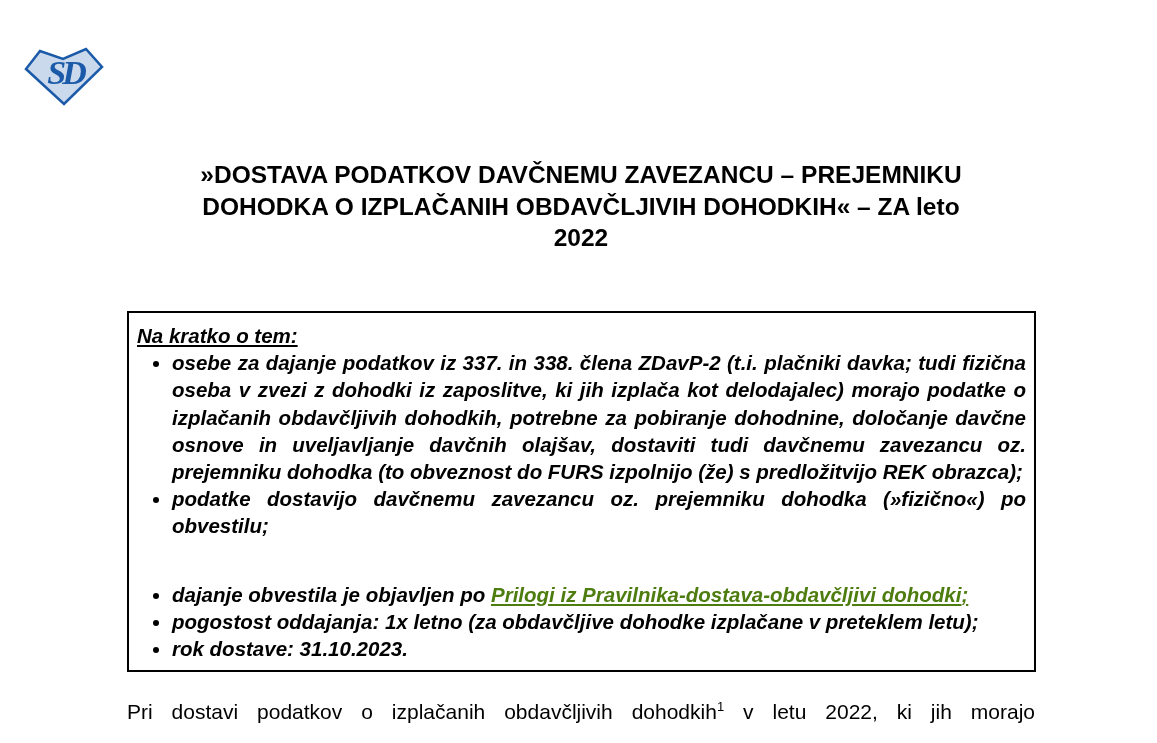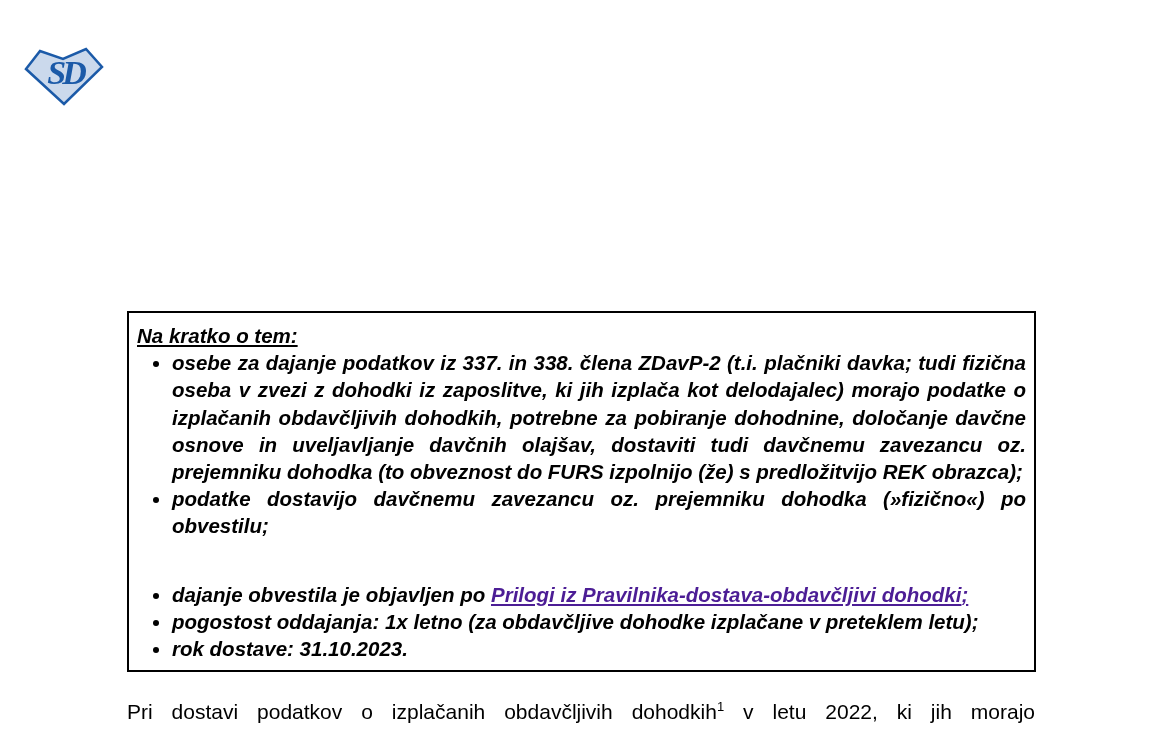--- a/index.html
+++ b/index.html
@@ -47,21 +47,21 @@
   }
   .summary-box ul {
     margin: 0;
     padding-left: 37px;
     list-style: disc outside;
   }
   .summary-box li { text-align: justify; }
   .summary-box li.gap-after { margin-bottom: 41px; }
 
   a.doc-link {
-    color: #4c1d95;
+    color: #4d7c0f;
     text-decoration: underline;
     cursor: pointer;
   }
 
   .body-par {
     position: absolute;
     left: 127px; top: 698px;
     width: 908px;
     margin: 0;
     font-size: 21px;
@@ -79,20 +79,23 @@
 <body>
 
 <div class="logo">
   <svg viewBox="0 0 80 60" width="80" height="60">
     <path d="M2 23 L16 5 L39 13 L62 3 L78 21 L40 58 Z" fill="#cbd9ec" stroke="#1b5aa8" stroke-width="2.5" stroke-linejoin="miter"></path>
     <text x="41" y="38" text-anchor="middle" font-family="'Liberation Serif', serif" font-style="italic" font-weight="bold" font-size="34" fill="#1b5aa8" letter-spacing="-4">SD</text>
   </svg>
 </div>
 
 <div class="doc-title">
+  <div>»DOSTAVA PODATKOV DAVČNEMU ZAVEZANCU – PREJEMNIKU</div>
+  <div>DOHODKA O IZPLAČANIH OBDAVČLJIVIH DOHODKIH« – ZA leto</div>
+  <div>2022</div>
 </div>
 
 <div class="summary-box">
   <div class="box-heading">Na kratko o tem:</div>
   <ul>
     <li>
       <span>osebe za dajanje podatkov iz 337. in 338. člena ZDavP-2 (t.i. plačniki davka; tudi fizična oseba v zvezi z dohodki iz zaposlitve, ki jih izplača kot delodajalec) morajo podatke o izplačanih obdavčljivih dohodkih, potrebne za pobiranje dohodnine, določanje davčne osnove in uveljavljanje davčnih olajšav, dostaviti tudi davčnemu zavezancu oz. prejemniku dohodka (to obveznost do FURS izpolnijo (že) s predložitvijo REK obrazca);</span>
     </li>
     <li class="gap-after">
       <span>podatke dostavijo davčnemu zavezancu oz. prejemniku dohodka (»fizično«) po obvestilu;</span>

